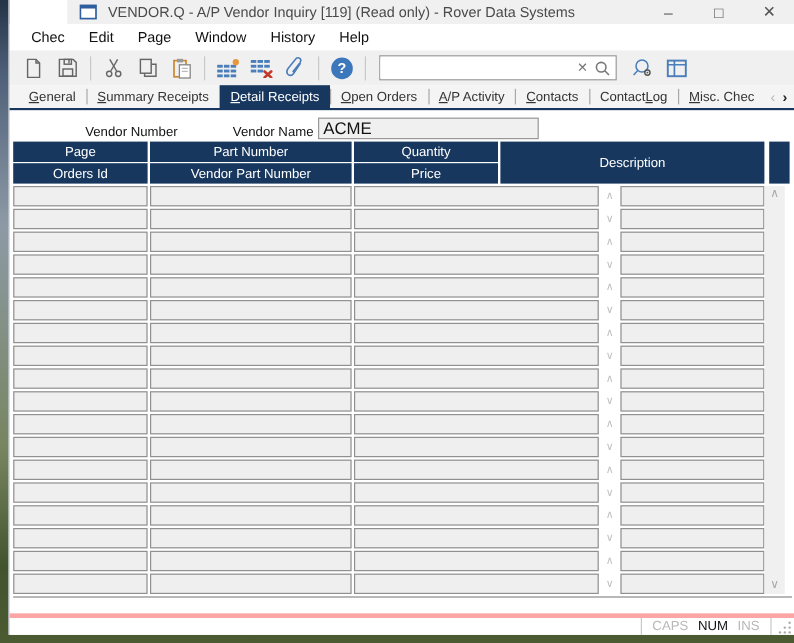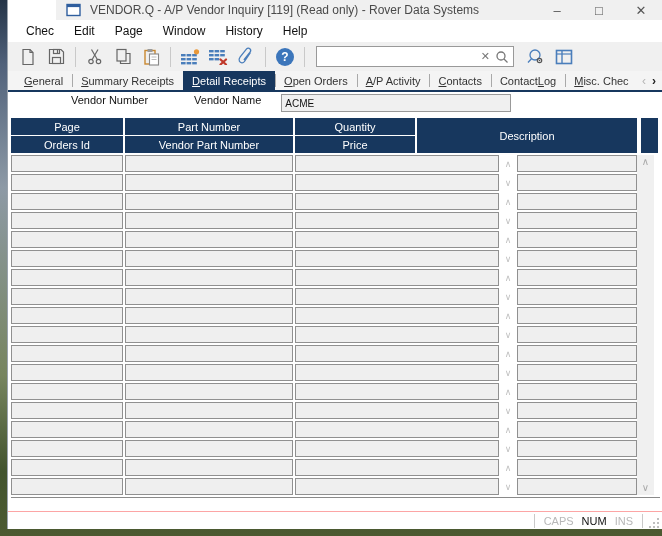--- a/index.html
+++ b/index.html
@@ -73,31 +73,31 @@
   .tab.active::before { display: none; }
   .tab u { text-decoration: underline; }
   .tab-scrollers {
     margin-left: auto; display: flex; align-items: center; gap: 6px; padding: 0 6px 0 2px;
   }
   .tab-scroll { font-size: 12px; font-weight: bold; }
   .tab-scroll.disabled { color: #b5b5b5; font-weight: normal; }
   
   .content { flex: 1 1 auto; background: #fff; position: relative; overflow: hidden; }
   .formrow {
-    height: 22px; display: flex; align-items: flex-start; margin-top: 2px;
+    height: 22px; display: flex; align-items: flex-end; margin-top: 2px;
   }
   .flabel { font-size: 11px; color: #111; }
   .lab-vnum { margin-left: 63px; margin-right: 4px; }
   .inp-vnum {
     width: 95px; height: 18px; border: 1px solid #777; background: #fff; font-size: 11px;
     font-family: "Liberation Sans", sans-serif; padding: 0 3px; outline: none;
   }
-  .lab-vname { margin-left: 42px; margin-right: 20px; }
+  .lab-vname { margin-left: 42px; margin-right: 4px; }
   .inp-vname {
-    width: 230px; height: 18px; border: 1px solid #999; background: #f0f0f0; font-size: 10px;
+    width: 184px; height: 18px; border: 1px solid #999; background: #f0f0f0; font-size: 14px;
     font-family: "Liberation Sans", sans-serif; padding: 0 3px; outline: none; color: #111;
   }
   
   .tablewrap { position: relative; margin: 2px 0 0 3px; width: 649px; }
   .thead { display: flex; gap: 2px; }
   .hcol { display: flex; flex-direction: column; gap: 1px; }
   .hcell {
     background: #17375e; color: #fff; display: flex; align-items: center; justify-content: center;
     height: 17px; font-size: 11px;
   }
@@ -114,21 +114,21 @@
   }
   .vscroll {
     position: absolute; top: 37px; right: 6px; width: 17px; bottom: 0;
     background: #f0f0f0; display: flex; flex-direction: column; justify-content: space-between;
     align-items: center; padding: 2px 0;
   }
   .vs-arrow { color: #a9a9a9; font-size: 10px; line-height: 10px; }
   .table-bottomline { height: 1px; background: #8a8a8a; width: 649px; margin-left: 3px; }
   
   .statusbar {
-    height: 18px; background: #fff; border-top: 1px solid #fca5a5; flex: 0 0 auto;
+    height: 18px; background: #fff; border-top: 4px solid #fca5a5; flex: 0 0 auto;
     display: flex; align-items: center; justify-content: flex-end; font-size: 11px;
   }
   .sb-sep { width: 1px; height: 14px; background: #c9c9c9; margin: 0 5px; }
   .sb-flag { color: #111; padding: 0 4px; }
   .sb-flag.dim { color: #b8b8b8; }
   .sb-msg { color: #111; padding: 0 6px 0 2px; white-space: nowrap; }
   .sb-grip { width: 12px; height: 12px; margin-right: 2px; align-self: flex-end; }
   svg .st { stroke: #666; fill: none; stroke-width: 1.2; }
   svg .blue { stroke: #4a7ebb; fill: none; stroke-width: 1.3; }
 </style>

